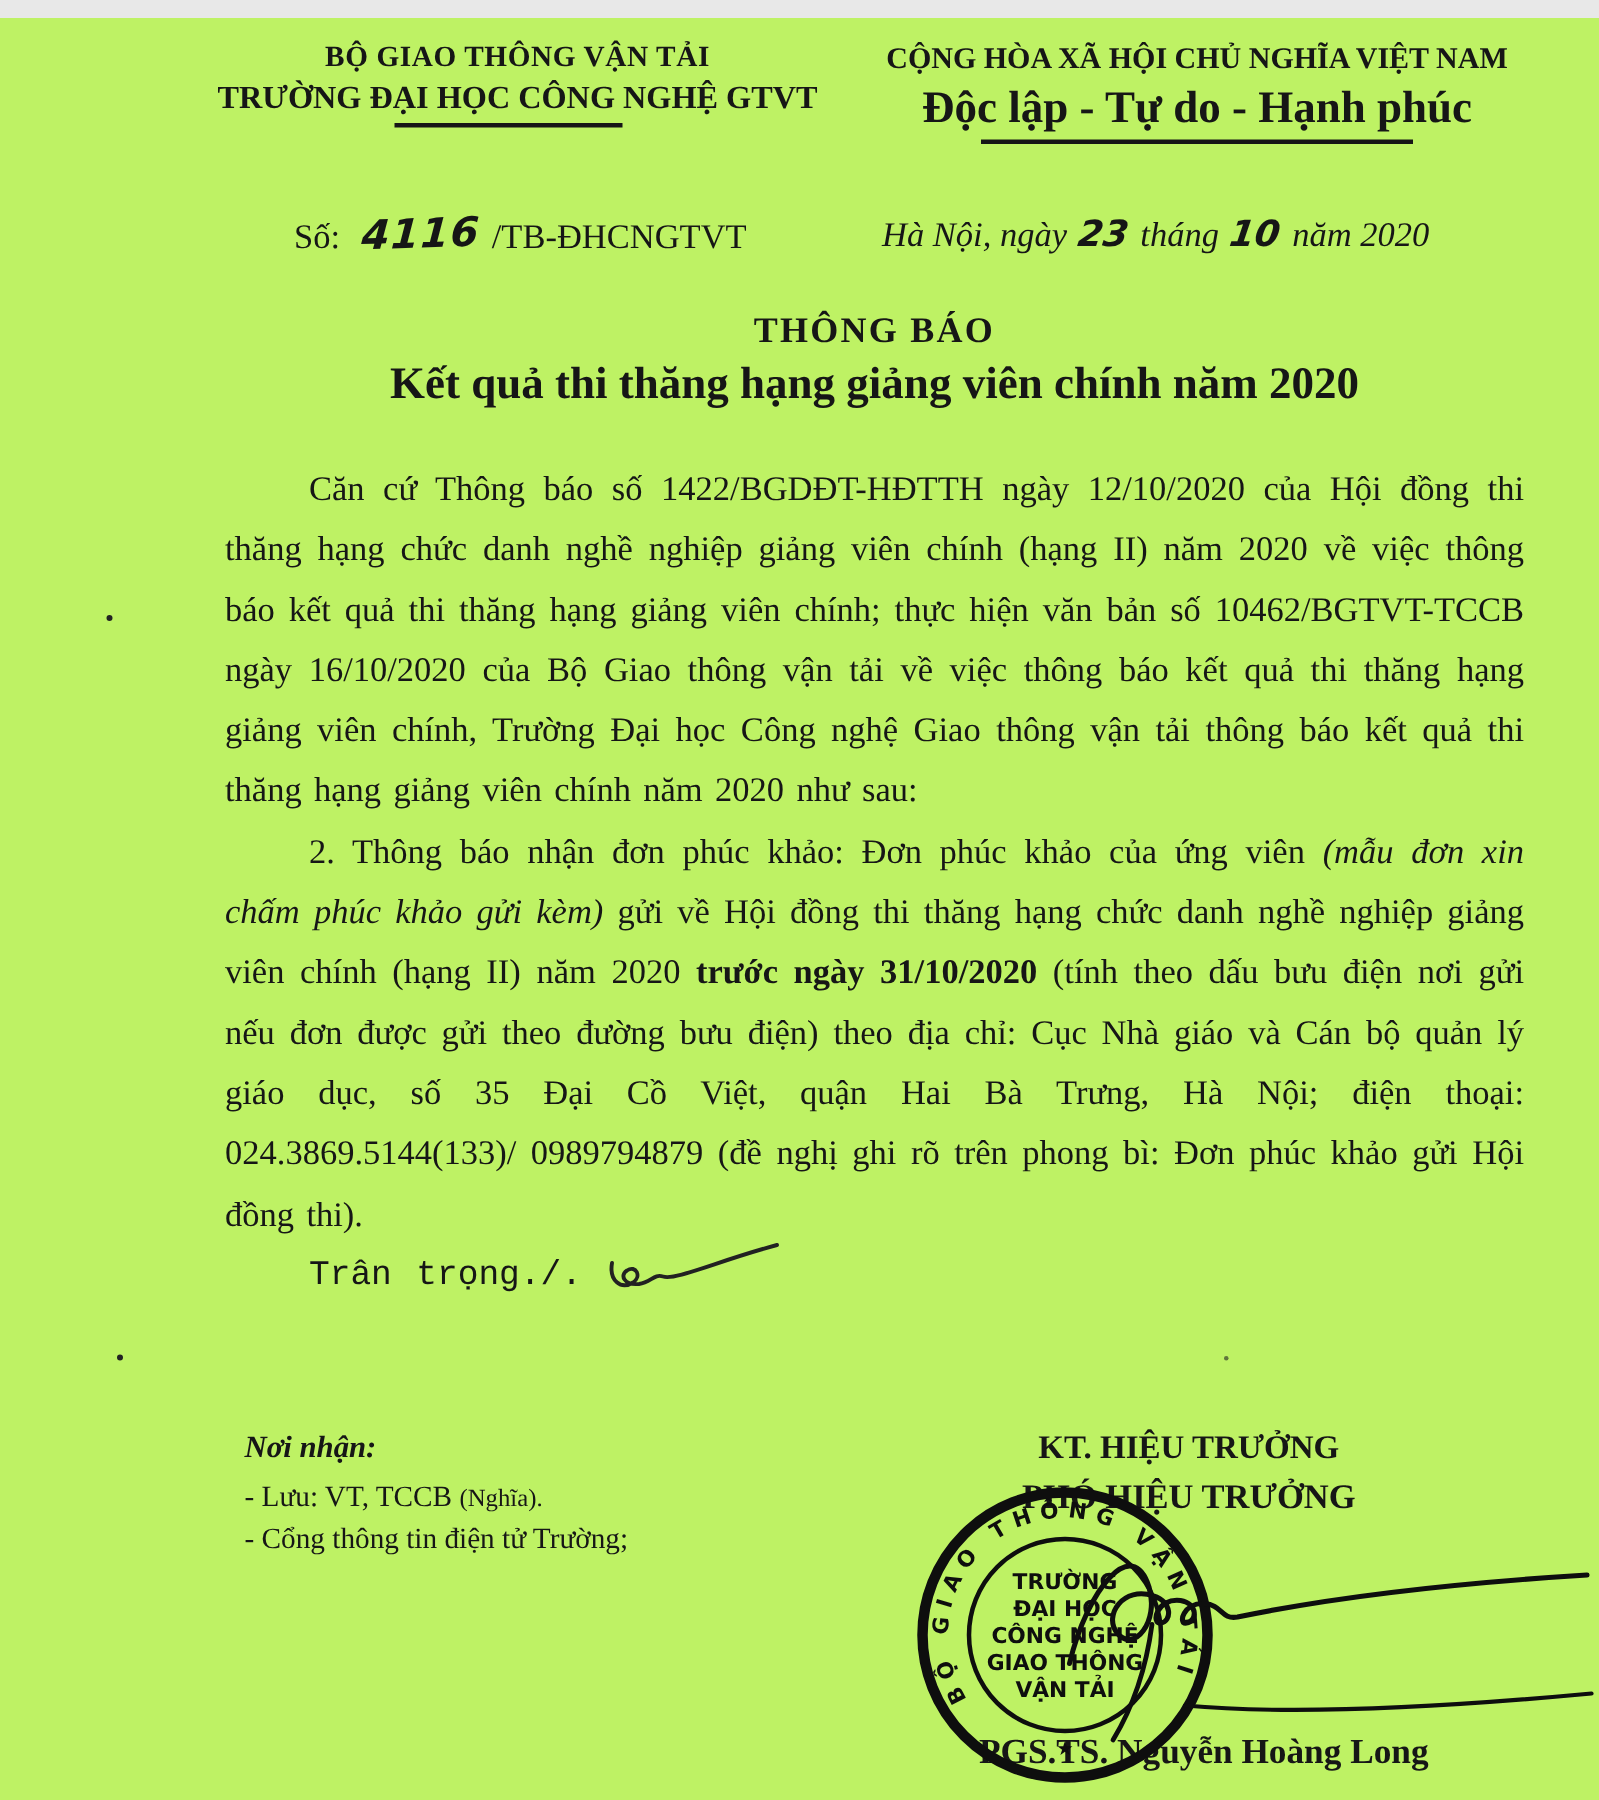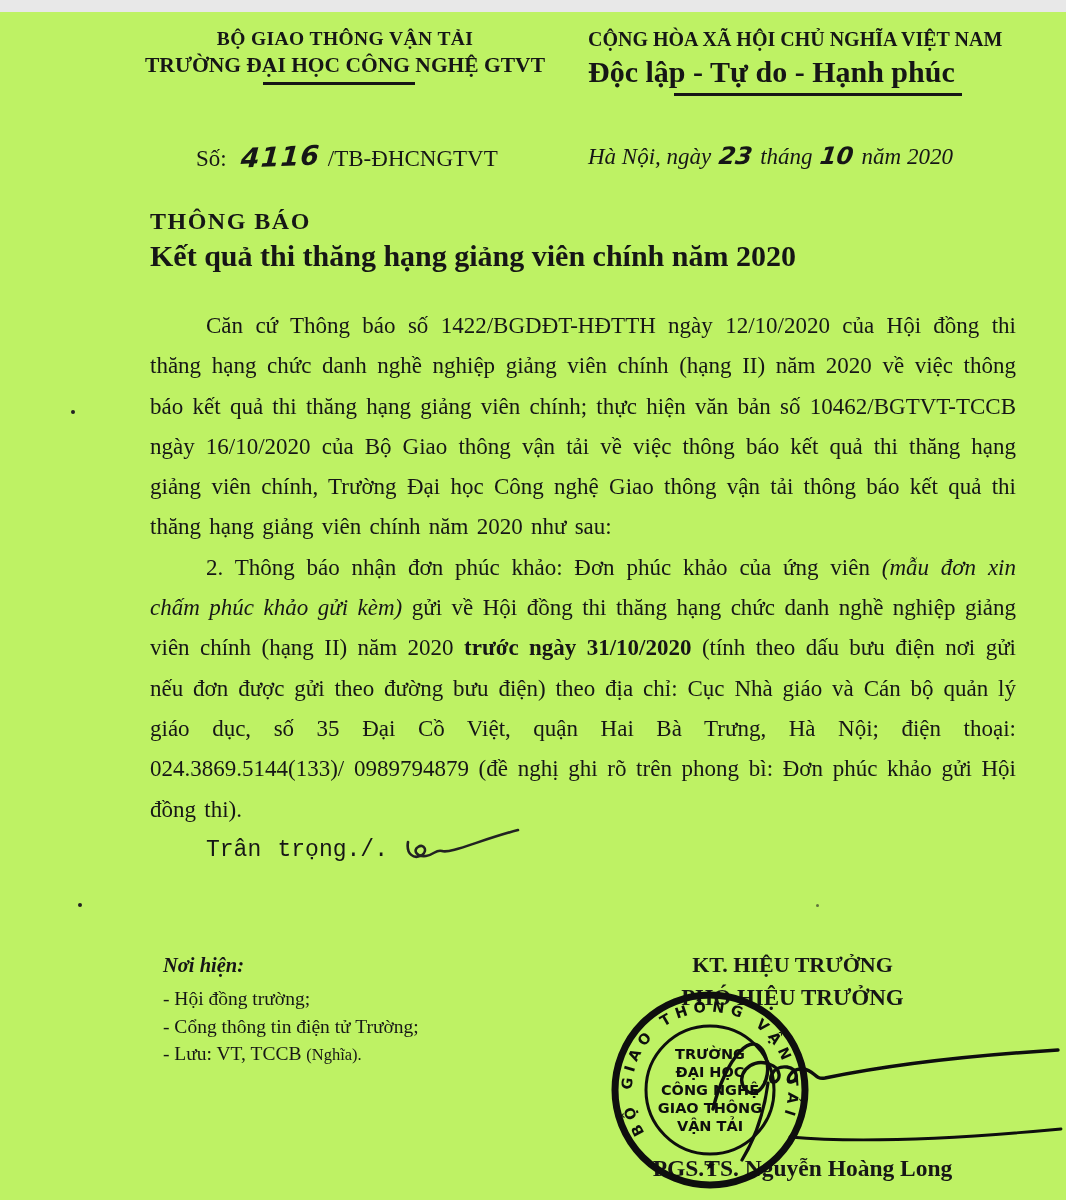--- a/index.html
+++ b/index.html
@@ -7,38 +7,38 @@
     position:relative; width:1066px; height:1200px; background:#bef264;
     font-family:"Liberation Serif", serif; color:#161616; overflow:hidden;
     margin:12px auto;
   }
   .abs{position:absolute;}
   
   .org-block{left:120px; top:16px; width:450px; text-align:center;}
   .org-l1{font-size:19.5px; font-weight:700; letter-spacing:.4px; white-space:nowrap;}
   .org-l2{font-size:21.5px; font-weight:700; margin-top:3px; white-space:nowrap;}
   .org-rule{width:152px; height:3px; background:#161616; margin:4px auto 0 auto; position:relative; left:-6px;}
-  .nat-block{left:588px; top:16px; width:460px; }
+  .nat-block{left:568px; top:16px; width:460px; text-align:center;}
   .nat-l1{font-size:20px; font-weight:700; white-space:nowrap;}
   .nat-l2{font-size:30px; font-weight:700; margin-top:4px; white-space:nowrap;}
   .nat-rule{width:288px; height:3px; background:#161616; margin:4px auto 0 auto;}
   
   .ref-line{left:196px; top:129px; font-size:23px; white-space:nowrap;}
   .hw-num{
     font-family:"DejaVu Sans", sans-serif; font-weight:700; font-style:italic;
     font-size:27px; letter-spacing:1px; display:inline-block;
     transform:rotate(-2deg) skewX(-6deg); margin:0 8px 0 14px;
   }
   .date-line{left:588px; top:130px; font-size:23px; font-style:italic; white-space:nowrap;}
   .hw-dm{
     font-family:"DejaVu Sans", sans-serif; font-weight:700; font-size:24px;
     display:inline-block; transform:skewX(-8deg); margin:0 2px;
   }
   
-  .title-block{left:150px; top:196px; width:866px; text-align:left;}
+  .title-block{left:150px; top:196px; width:866px; text-align:center;}
   .title-1{font-size:24px; font-weight:700; letter-spacing:1.5px;}
   .title-2{font-size:30px; font-weight:700; margin-top:4px;}
   
   .body-block{left:150px; top:294px; width:866px; font-size:23px; line-height:40.3px;
     text-align:justify; word-spacing:2.5px;}
   .body-block p{margin:0; text-indent:56px;}
   .closing{margin-top:0; text-indent:72px; position:relative;font-family:Liberation Mono, monospace;}
   .flourish{position:absolute; left:250px; top:-6px;}
   
   .recipients{left:163px; top:942px; width:420px;}
@@ -92,24 +92,23 @@
     <p>Căn cứ Thông báo số 1422/BGDĐT-HĐTTH ngày 12/10/2020 của Hội đồng thi thăng hạng chức danh nghề nghiệp giảng viên chính (hạng II) năm 2020 về việc thông báo kết quả thi thăng hạng giảng viên chính; thực hiện văn bản số 10462/BGTVT-TCCB ngày 16/10/2020 của Bộ Giao thông vận tải về việc thông báo kết quả thi thăng hạng giảng viên chính, Trường Đại học Công nghệ Giao thông vận tải thông báo kết quả thi thăng hạng giảng viên chính năm 2020 như sau:</p>
     <p><span>2. Thông báo nhận đơn phúc khảo: Đơn phúc khảo của ứng viên </span><i>(mẫu đơn xin chấm phúc khảo gửi kèm)</i><span> gửi về Hội đồng thi thăng hạng chức danh nghề nghiệp giảng viên chính (hạng II) năm 2020 </span><b>trước ngày 31/10/2020</b><span> (tính theo dấu bưu điện nơi gửi nếu đơn được gửi theo đường bưu điện) theo địa chỉ: Cục Nhà giáo và Cán bộ quản lý giáo dục, số 35 Đại Cồ Việt, quận Hai Bà Trưng, Hà Nội; điện thoại: 024.3869.5144(133)/ 0989794879 (đề nghị ghi rõ trên phong bì: Đơn phúc khảo gửi Hội đồng thi).</span></p>
     <p class="closing"><span>Trân trọng./.</span>
       <svg class="flourish" width="130" height="44" viewBox="0 0 130 44">
         <path d="M8 18 C 6 30, 14 36, 22 31 C 28 27, 24 19, 18 23 C 13 26, 16 33, 26 32 C 34 31, 36 25, 42 27 C 50 30, 80 16, 118 6" fill="none" stroke="#222" stroke-width="2.6" stroke-linecap="round"></path>
       </svg>
     </p>
   </div>
 
   <div class="abs recipients">
-    <div class="recip-label">Nơi hiện:</div>
-    <div class="recip-item">- Hội đồng trường;</div>
+    <div class="recip-label">Nơi nhận:</div>
+    <div class="recip-item"><span>- Lưu: VT, TCCB </span><span class="recip-small">(Nghĩa).</span></div>
     <div class="recip-item">- Cổng thông tin điện tử Trường;</div>
-    <div class="recip-item"><span>- Lưu: VT, TCCB </span><span class="recip-small">(Nghĩa).</span></div>
   </div>
 
   <div class="abs sign-head">
     <div class="sign-h1">KT. HIỆU TRƯỞNG</div>
     <div class="sign-h2">PHÓ HIỆU TRƯỞNG</div>
   </div>
 
   <div class="abs sign-name">PGS.TS. Nguyễn Hoàng Long</div>
 
   <svg class="abs stamp-svg" width="226" height="226" viewBox="0 0 226 226">

